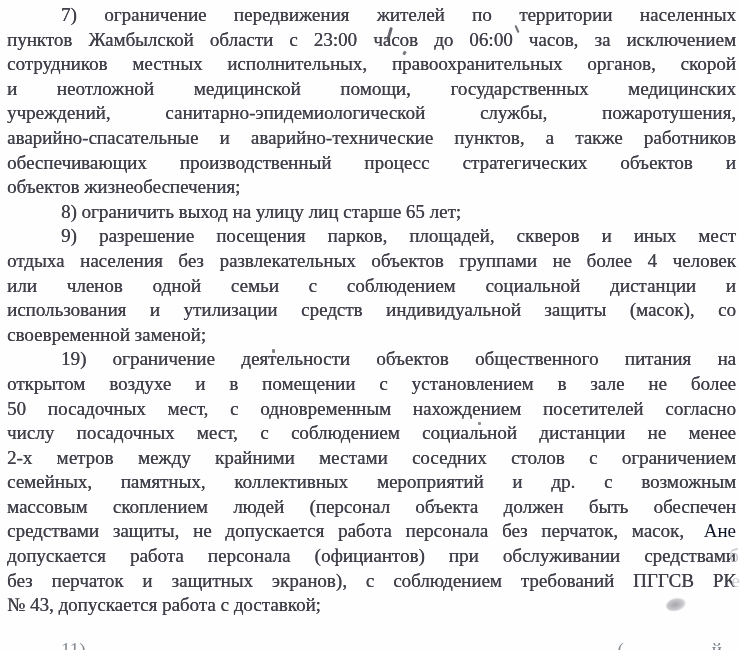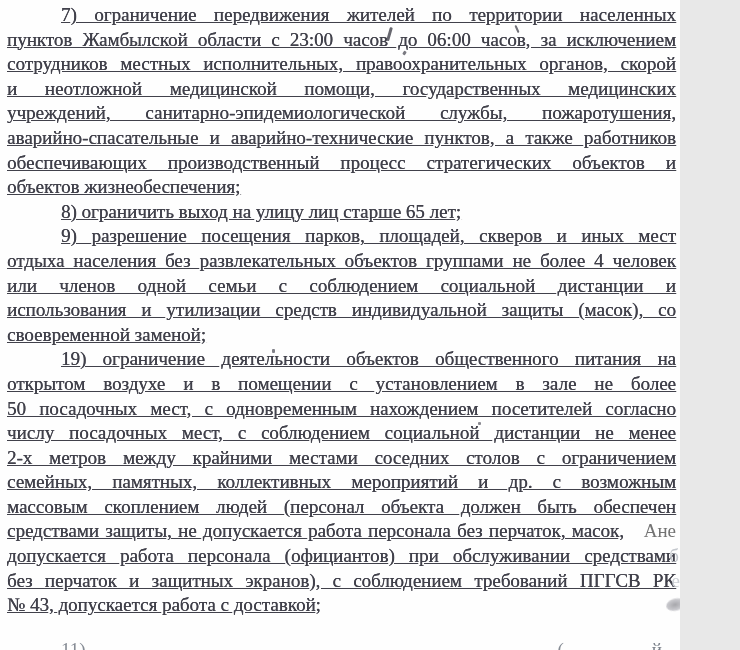--- a/index.html
+++ b/index.html
@@ -1,42 +1,41 @@
 <!DOCTYPE html>
 <html><head>
 <meta charset="utf-8">
 <style>
   html,body{margin:0;padding:0;background:#e8e8e8;}
   .page{
     position:relative;
-    width:680px;height:650px;
+    width:740px;height:650px;
     background:#fefefe;
     overflow:hidden;
     box-sizing:border-box;
     padding:3px 4px 0 7px;
     font-family:"Liberation Serif","DejaVu Serif",serif;
     font-size:19px;
     line-height:24.6px;
     color:#41414b;
     text-shadow:0.25px 0 0 currentColor;
-    text-decoration:underline;
   }
   .ln{
     text-align:justify;
     text-align-last:justify;
     white-space:normal;
     position:relative;
   }
   .ln.first{text-indent:54px;}
   .ln.lastln{text-align-last:left;}
   .ln.pr52{padding-right:52px;}
   .ghost{
     position:absolute;
     top:0;
-    color:#737373;
+    color:#0f172a;
     text-shadow:none;
     font-size:19px;
   }
   .ghost.g1{right:0;}
   .ghost.g2{right:-3px;color:#c3c7cd;}
   .ghost.g3{right:-4px;color:#cdd0d5;}
   
   .art{position:absolute;background:#4c4c56;border-radius:1px;}
   .tick1{left:388px;top:27px;width:2.5px;height:14px;transform:rotate(16deg);opacity:.85;}
   .tick2{left:516px;top:25px;width:2px;height:8px;transform:rotate(-24deg);opacity:.8;}

